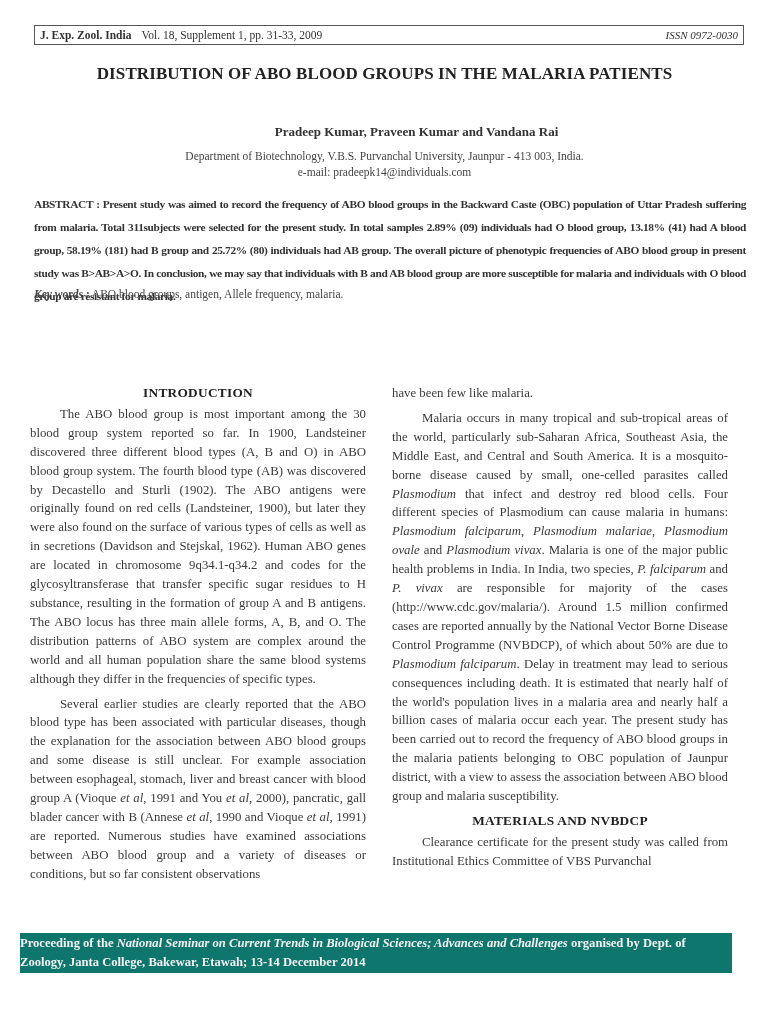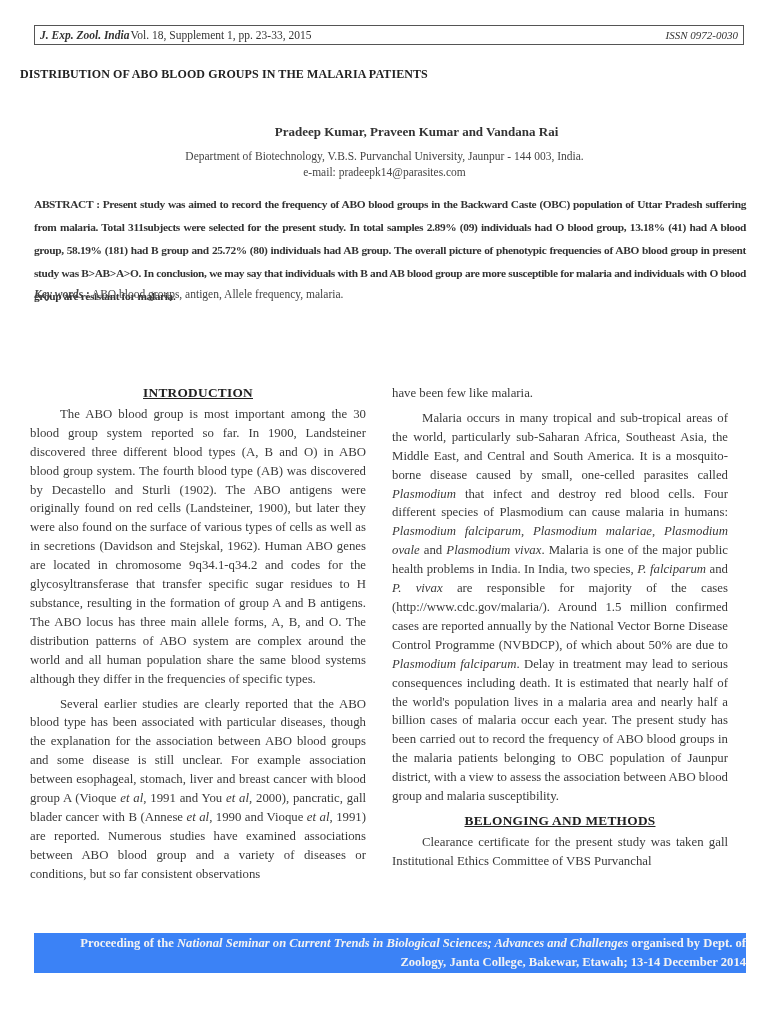--- a/index.html
+++ b/index.html
@@ -6,25 +6,25 @@
   body {
     width: 769px; height: 1024px; position: relative; overflow: hidden;
     font-family: "Liberation Serif", "DejaVu Serif", serif; color: #2a2a2a;
   }
   .journal-header {
     position: absolute; left: 34px; top: 25px; width: 710px; height: 20px;
     border: 1.5px solid #555; box-sizing: border-box;
     display: flex; justify-content: space-between; align-items: center;
     padding: 0 5px; font-size: 11.5px; color: #333;
   }
-  .journal-header .jname { font-weight: bold; font-style: italic; margin-right: 1px; }
+  .journal-header .jname { font-weight: bold; margin-right: 10px; }
   .journal-header .issn { font-style: italic; font-size: 11px; }
   .title {
-    position: absolute; left: 20px; top: 63px; width: 729px; 
-    font-weight: bold; font-size: 12px; line-height: 22px; letter-spacing: 0.1px; color: #222;
+    position: absolute; left: 20px; top: 63px; width: 729px; text-align: center;
+    font-weight: bold; font-size: 17px; line-height: 22px; letter-spacing: 0.1px; color: #222;
   }
   .authors {
     position: absolute; left: 0; top: 124px; width: 769px; text-align: center;
     font-weight: bold; font-size: 13px; color: #333; margin-left: 32px;
   }
   .affil {
     position: absolute; left: 0; top: 148px; width: 769px; text-align: center;
     font-size: 11.5px; line-height: 16px; color: #444;
   }
   .abstract {
@@ -38,51 +38,51 @@
   }
   .keywords .kw-label { font-weight: bold; font-style: italic; }
   .column {
     position: absolute; top: 384px; width: 336px;
     font-size: 12.8px; line-height: 18.9px; color: #3a3a3a; text-align: justify;
   }
   .col-left { left: 30px; }
   .col-right { left: 392px; }
   .heading {
     text-align: center; font-weight: bold; font-size: 13.3px;
-    letter-spacing: 0.3px; color: #222; margin: 0 0 2px 0; text-decoration: underline;
+    letter-spacing: 0.3px; color: #222; margin: 0 0 2px 0;
   }
   .para { margin: 0; text-indent: 30px; }
   .para.noindent { text-indent: 0; }
   .para + .para { margin-top: 6px; }
   .heading.mm { margin-top: 6px; }
   .col-right .para.after-h { margin-top: 2px; }
   i { }
   .footer-banner {
-    position: absolute; left: 34px; top: 933px; width: 712px; height: 40px;
-    background: #3b82f6; color: #f3f3f3; text-align: right;
+    position: absolute; left: 20px; top: 933px; width: 712px; height: 40px;
+    background: #0f766e; color: #f3f3f3; text-align: left;
     font-weight: bold; font-size: 12.6px; line-height: 19px; padding-top: 1px; box-sizing: border-box;
   }
 </style>
 </head>
 <body>
 
 <div class="journal-header">
-  <span><span class="jname">J. Exp. Zool. India</span><span>Vol. 18, Supplement 1, pp. 23-33, 2015</span></span>
+  <span><span class="jname">J. Exp. Zool. India</span><span>Vol. 18, Supplement 1, pp. 31-33, 2009</span></span>
   <span class="issn">ISSN 0972-0030</span>
 </div>
 
 <div class="title">
   <div>DISTRIBUTION OF ABO BLOOD GROUPS IN THE MALARIA PATIENTS</div>
 </div>
 
 <div class="authors">Pradeep Kumar, Praveen Kumar and Vandana Rai</div>
 
 <div class="affil">
-  <div>Department of Biotechnology, V.B.S. Purvanchal University, Jaunpur - 144 003, India.</div>
-  <div>e-mail: pradeepk14@parasites.com</div>
+  <div>Department of Biotechnology, V.B.S. Purvanchal University, Jaunpur - 413 003, India.</div>
+  <div>e-mail: pradeepk14@individuals.com</div>
 </div>
 
 <div class="abstract">
   <span>ABSTRACT :</span>
   <span>Present study was aimed to record the frequency of ABO blood groups in the Backward Caste (OBC) population of Uttar Pradesh suffering from malaria. Total 311subjects were selected for the present study. In total samples 2.89% (09) individuals had O blood group, 13.18% (41) had A blood group, 58.19% (181) had B group and 25.72% (80) individuals had AB group. The overall picture of phenotypic frequencies of ABO blood group in present study was B&gt;AB&gt;A&gt;O. In conclusion, we may say that individuals with B and AB blood group are more susceptible for malaria and individuals with O blood group are resistant for malaria.</span>
 </div>
 
 <div class="keywords">
   <span class="kw-label">Key words :</span>
   <span>ABO blood groups, antigen, Allele frequency, malaria.</span>
@@ -90,19 +90,19 @@
 
 <div class="column col-left">
   <div class="heading">INTRODUCTION</div>
   <p class="para">The ABO blood group is most important among the 30 blood group system reported so far. In 1900, Landsteiner discovered three different blood types (A, B and O) in ABO blood group system. The fourth blood type (AB) was discovered by Decastello and Sturli (1902). The ABO antigens were originally found on red cells (Landsteiner, 1900), but later they were also found on the surface of various types of cells as well as in secretions (Davidson and Stejskal, 1962). Human ABO genes are located in chromosome 9q34.1-q34.2 and codes for the glycosyltransferase that transfer specific sugar residues to H substance, resulting in the formation of group A and B antigens. The ABO locus has three main allele forms, A, B, and O. The distribution patterns of ABO system are complex around the world and all human population share the same blood systems although they differ in the frequencies of specific types.</p>
   <p class="para"><span>Several earlier studies are clearly reported that the ABO blood type has been associated with particular diseases, though the explanation for the association between ABO blood groups and some disease is still unclear. For example association between esophageal, stomach, liver and breast cancer with blood group A (Vioque </span><i>et al</i><span>, 1991 and You </span><i>et al</i><span>, 2000), pancratic, gall blader cancer with B (Annese </span><i>et al</i><span>, 1990 and Vioque </span><i>et al</i><span>, 1991) are reported. Numerous studies have examined associations between ABO blood group and a variety of diseases or conditions, but so far consistent observations</span></p>
 </div>
 
 <div class="column col-right">
   <p class="para noindent">have been few like malaria.</p>
   <p class="para"><span>Malaria occurs in many tropical and sub-tropical areas of the world, particularly sub-Saharan Africa, Southeast Asia, the Middle East, and Central and South America. It is a mosquito-borne disease caused by small, one-celled parasites called </span><i>Plasmodium</i><span> that infect and destroy red blood cells. Four different species of Plasmodium can cause malaria in humans: </span><i>Plasmodium falciparum</i><span>, </span><i>Plasmodium malariae</i><span>, </span><i>Plasmodium ovale</i><span> and </span><i>Plasmodium vivax</i><span>. Malaria is one of the major public health problems in India. In India, two species, </span><i>P. falciparum</i><span> and </span><i>P. vivax</i><span> are responsible for majority of the cases (http://www.cdc.gov/malaria/). Around 1.5 million confirmed cases are reported annually by the National Vector Borne Disease Control Programme (NVBDCP), of which about 50% are due to </span><i>Plasmodium falciparum</i><span>. Delay in treatment may lead to serious consequences including death. It is estimated that nearly half of the world's population lives in a malaria area and nearly half a billion cases of malaria occur each year. The present study has been carried out to record the frequency of ABO blood groups in the malaria patients belonging to OBC population of Jaunpur district, with a view to assess the association between ABO blood group and malaria susceptibility.</span></p>
-  <div class="heading mm">BELONGING AND METHODS</div>
-  <p class="para after-h">Clearance certificate for the present study was taken gall Institutional Ethics Committee of VBS Purvanchal</p>
+  <div class="heading mm">MATERIALS AND NVBDCP</div>
+  <p class="para after-h">Clearance certificate for the present study was called from Institutional Ethics Committee of VBS Purvanchal</p>
 </div>
 
 <div class="footer-banner">
   <span>Proceeding of the </span><i>National Seminar on Current Trends in Biological Sciences; Advances and Challenges</i><span> organised by Dept. of Zoology, Janta College, Bakewar, Etawah;  13-14 December 2014</span>
 </div>
 
 </body></html>

